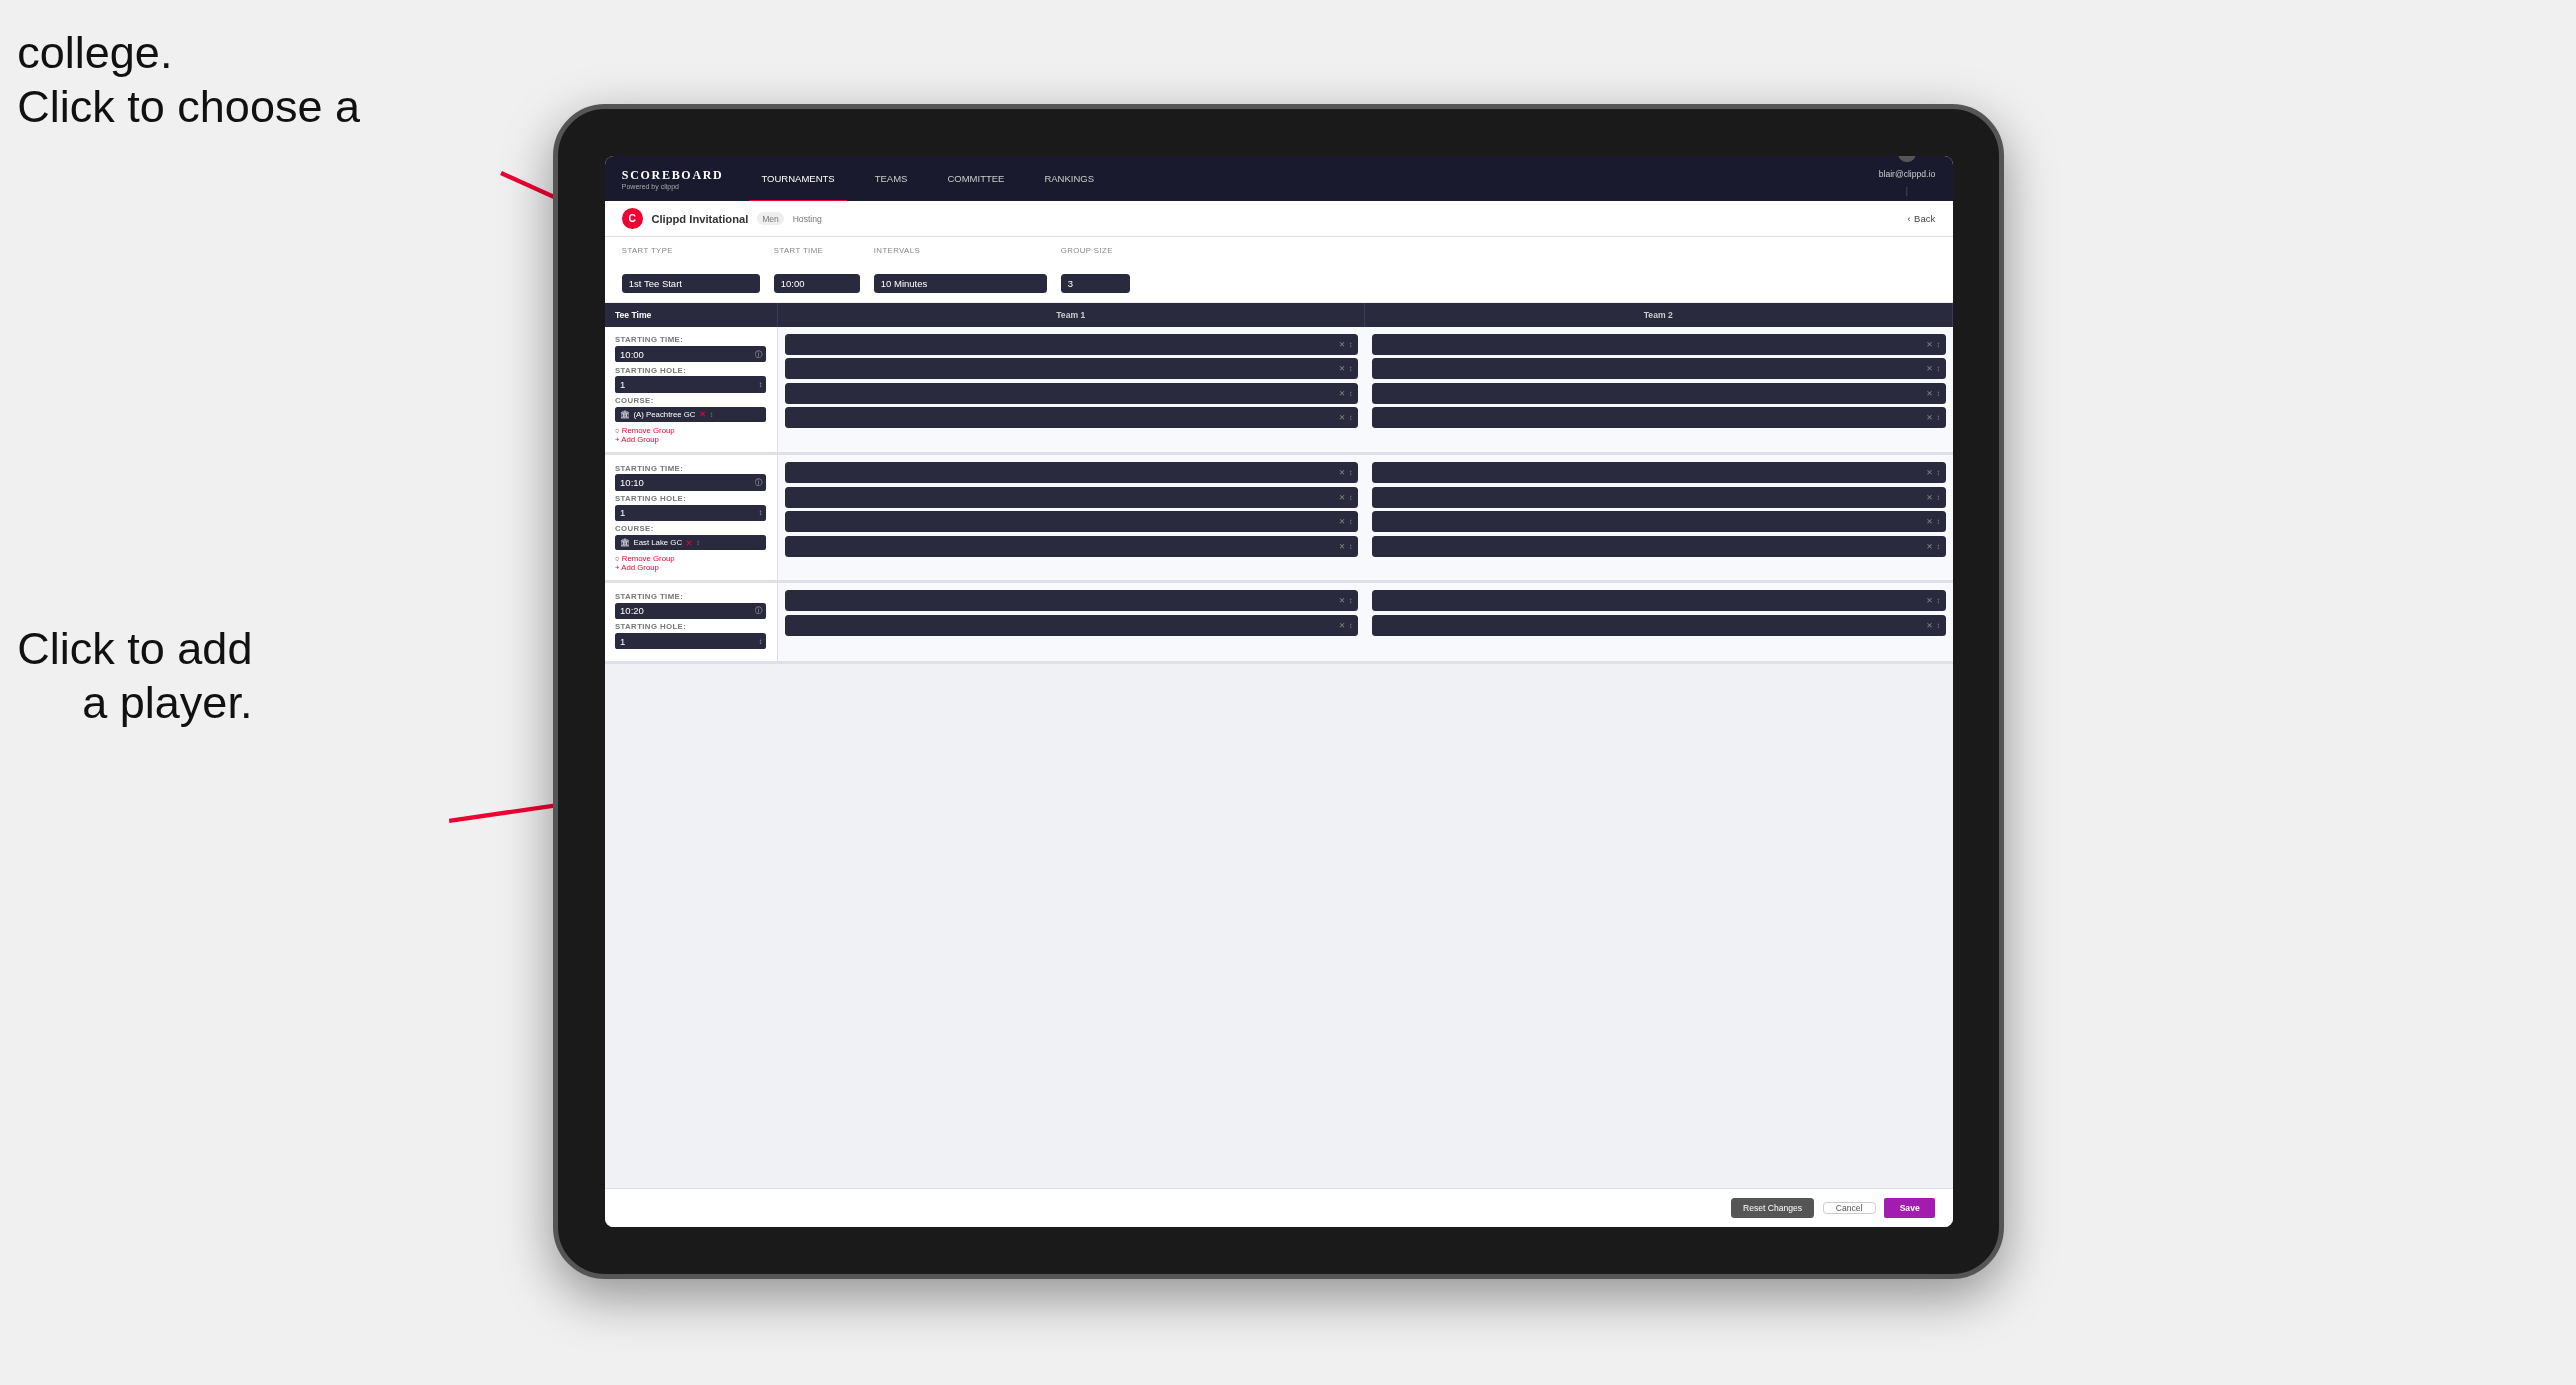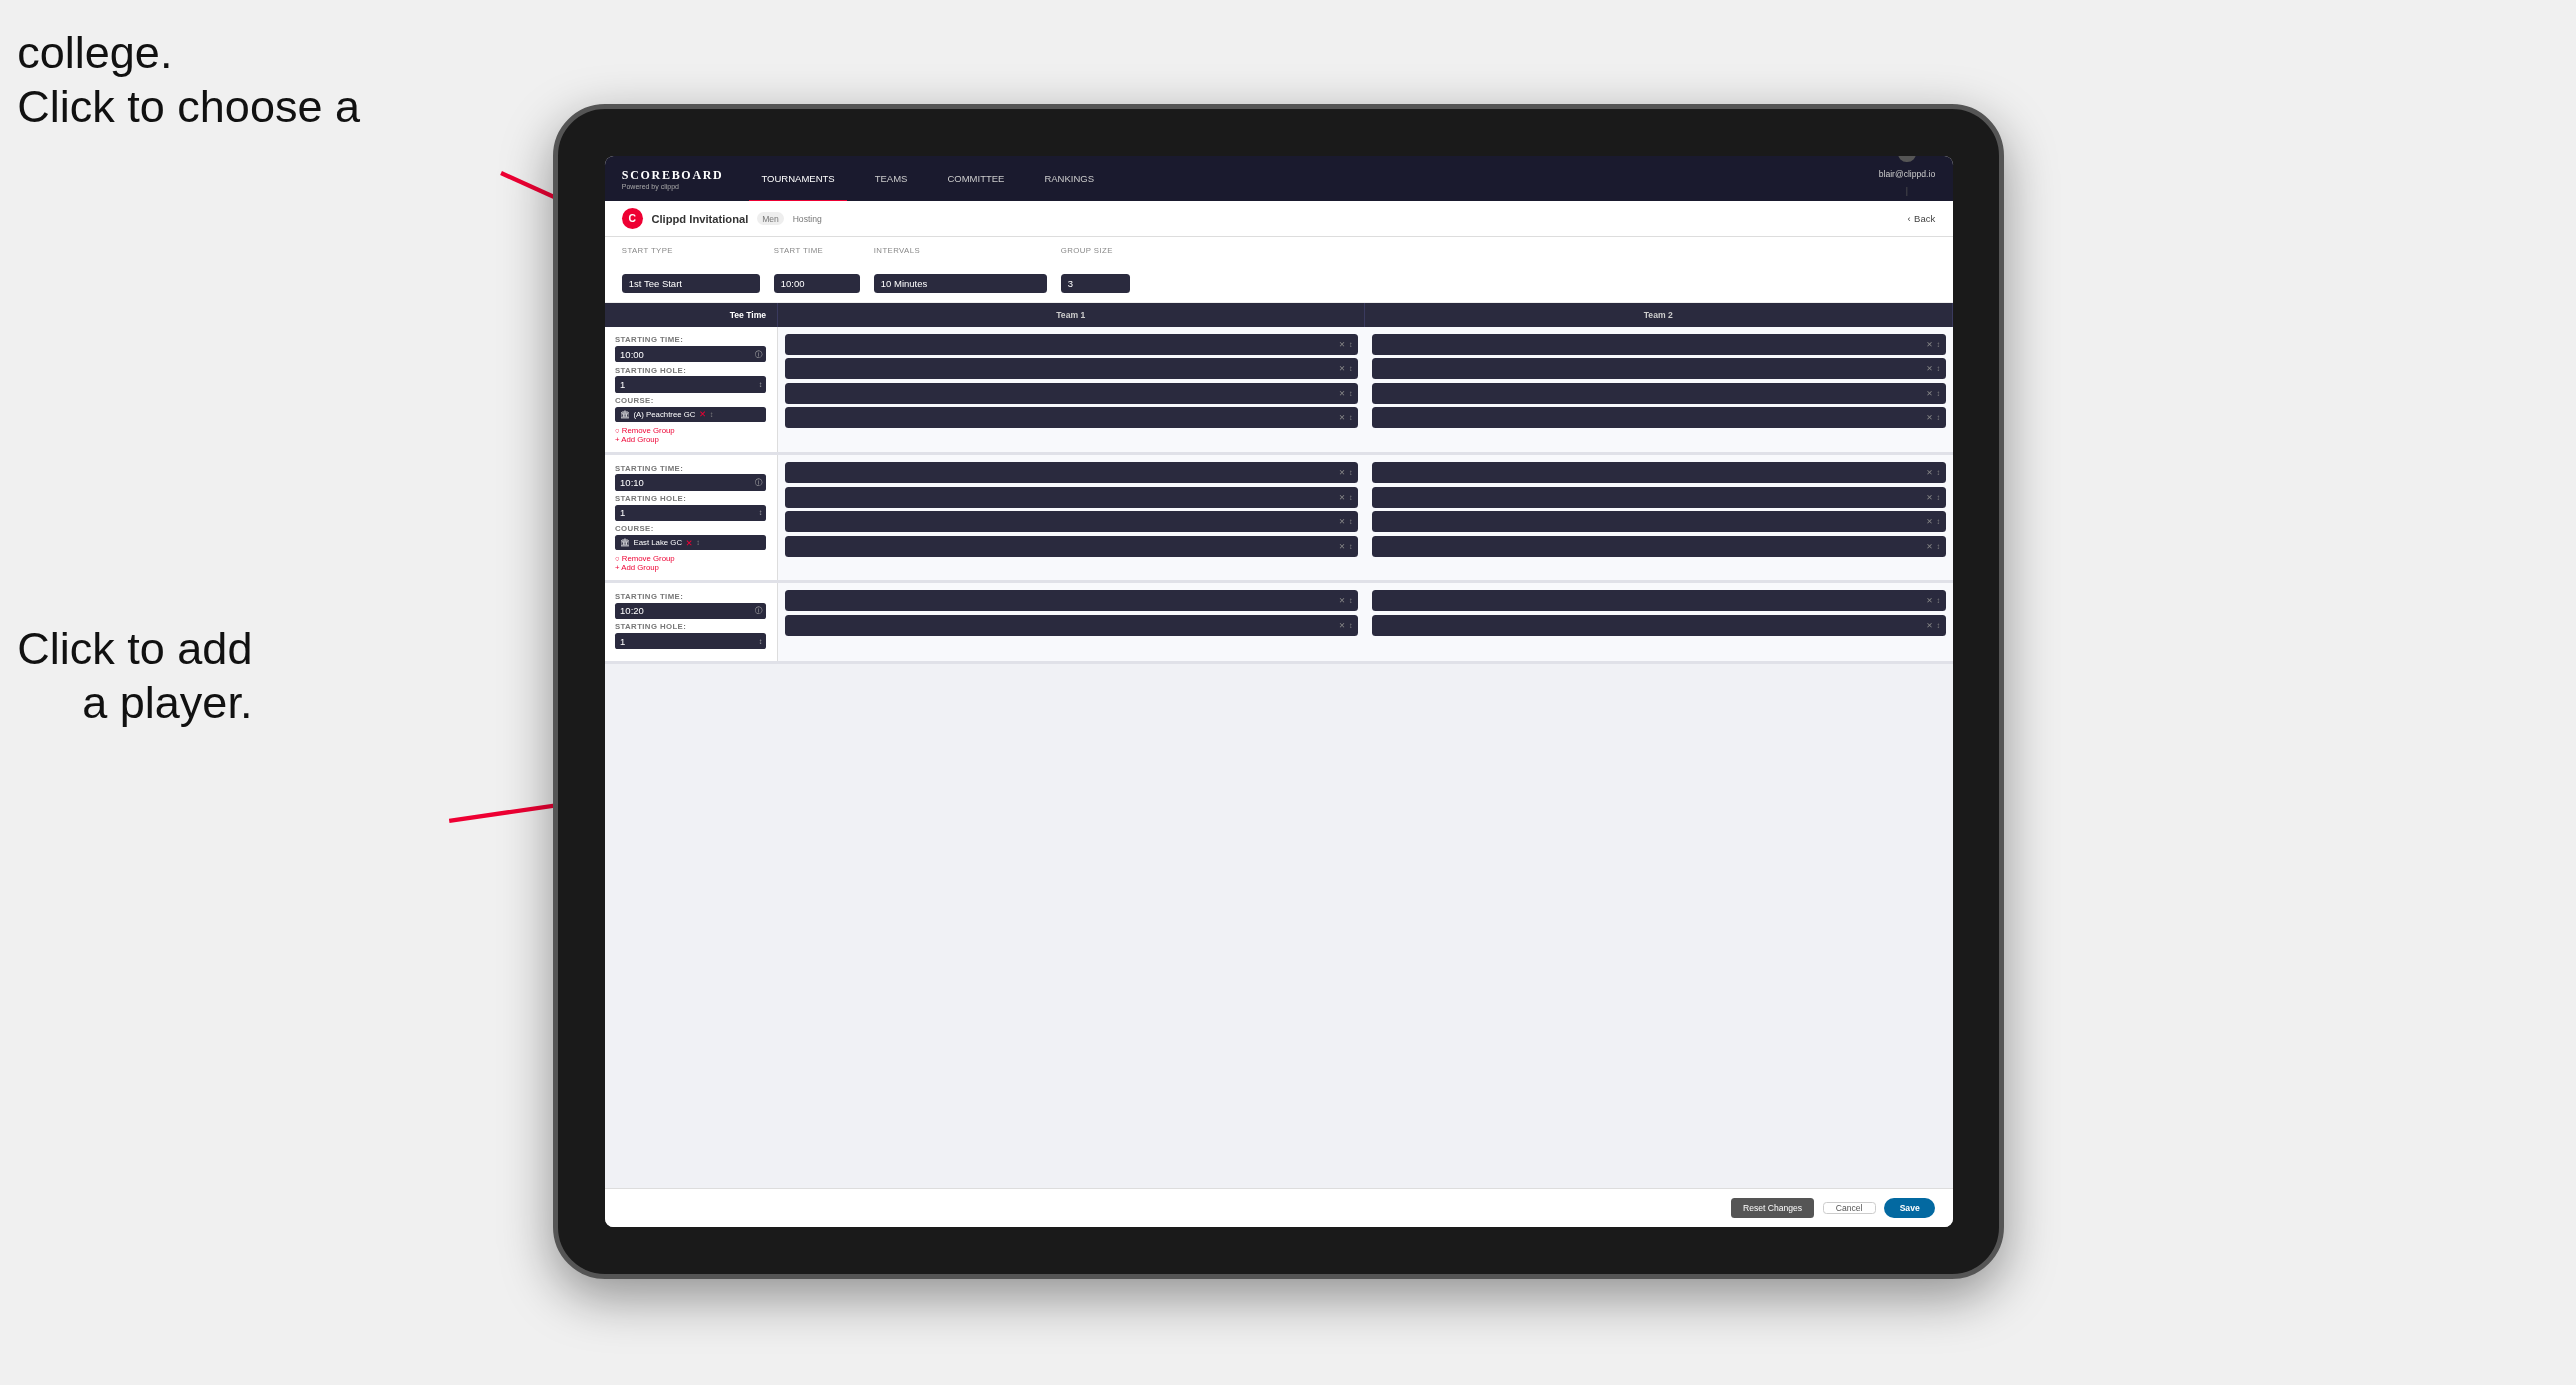--- a/index.html
+++ b/index.html
@@ -252,21 +252,21 @@
     .table-header-cell {
       color: #ccc;
       font-size: 8.6px;
       font-weight: 600;
       padding: 7px 10.4px;
       text-align: center;
       border-right: 0.9px solid #3a3a5e;
     }
 
     .table-header-cell:first-child {
-      text-align: right;
+      text-align: left;
       color: white;
     }
 
     
     .group-section {
       display: grid;
       grid-template-columns: 173px 1fr 1fr;
       border-bottom: 3.5px solid #e0e1e8;
       background: #f8f9fc;
     }
@@ -394,24 +394,24 @@
       background: transparent;
       color: #555;
       border: 0.9px solid #ccc;
       border-radius: 3.5px;
       padding: 0 12px;
       font-size: 8.6px;
       cursor: pointer;
     }
 
     .btn-save {
-      background: #0369a1;
+      background: #a21caf;
       color: white;
       border: none;
-      border-radius: 10px;
+      border-radius: 2px;
       padding: 5.2px 15.5px;
       font-size: 8.6px;
       cursor: pointer;
       font-weight: 700;
     }
 
     
     .arrow-container {
       position: absolute;
       top: 0;

